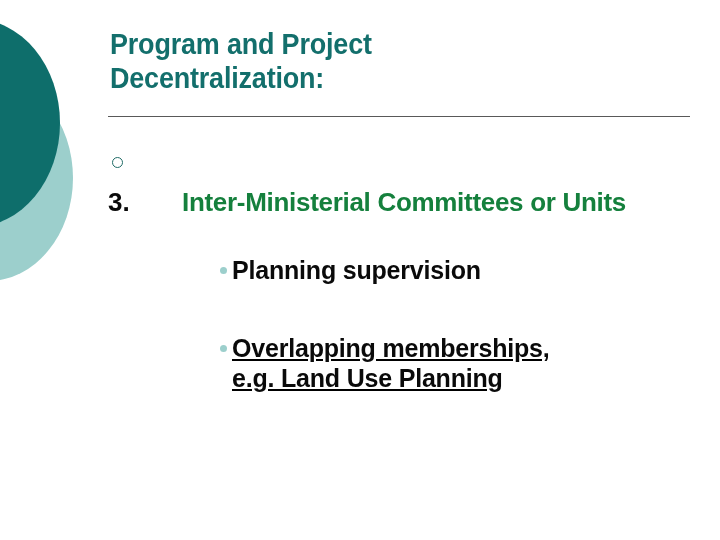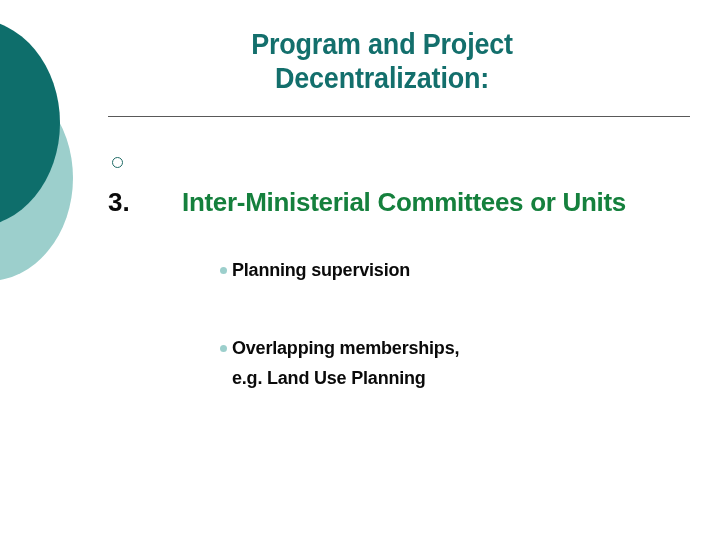--- a/index.html
+++ b/index.html
@@ -49,21 +49,20 @@
     height: 208px;
     background: #0E6E6B;
   }
 
   
   .title-block {
     position: absolute;
     left: 110px;
     top: 27px;
     width: 585px;
-    text-align: center;
   }
   .slide-title {
     margin: 0;
     font-family: "Liberation Sans Narrow", "Liberation Sans", sans-serif;
     font-weight: bold;
     font-size: 29px;
     line-height: 34px;
     letter-spacing: -0.2px;
     color: #136F6C;
     transform: scaleX(0.93);
@@ -131,34 +130,35 @@
   .sub-list {
     margin-top: 36px;
     padding-left: 110px;
   }
   .sub-item {
     position: relative;
     margin-bottom: 48px;
   }
   .sub-item:last-child {
     margin-bottom: 0;
+    text-decoration: underline;
   }
   .bullet-dot {
     position: absolute;
     left: 2px;
     top: 12px;
     width: 7px;
     height: 7px;
     border-radius: 50%;
     background: #9CCFCC;
   }
   .sub-text {
     padding-left: 14px;
     font-weight: bold;
-    font-size: 18px;
+    font-size: 25px;
     line-height: 30px;
     color: #0A0A0A;
     letter-spacing: -0.2px;
     white-space: pre-line;
     font-family: "Liberation Sans", sans-serif;
   }
 </style>
 </head>
 <body>
 

